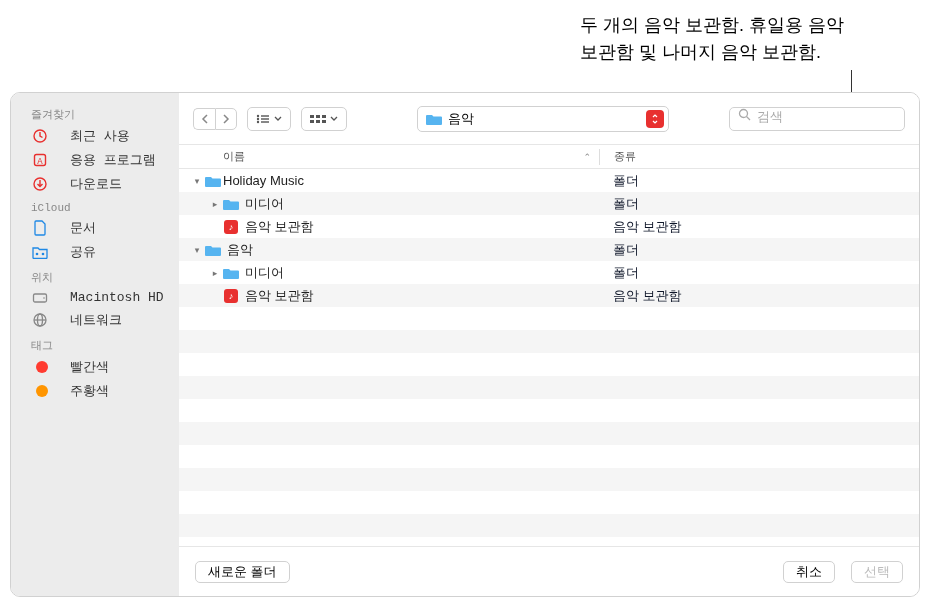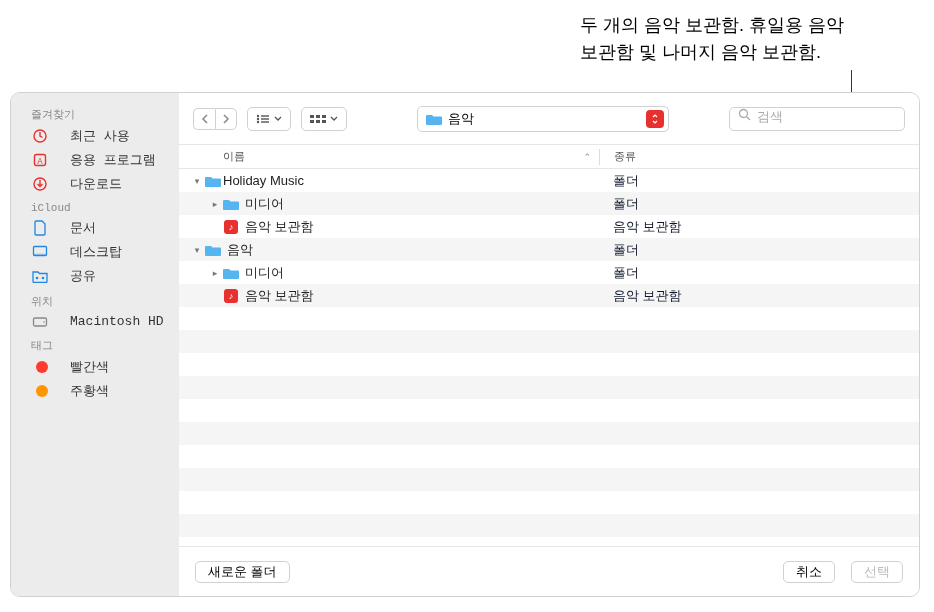--- a/index.html
+++ b/index.html
@@ -237,45 +237,46 @@
         <span class="icon">
           <svg width="14" height="16" viewBox="0 0 14 16">
             <path d="M3 1 h6 l3 3 v10 a1 1 0 0 1 -1 1 H3 a1 1 0 0 1 -1 -1 V2 a1 1 0 0 1 1 -1 z" stroke="#1e88e5" stroke-width="1.3" fill="none"></path>
           </svg>
         </span>
         <span>문서</span>
       </div>
       <div class="sidebar-item">
         <span class="icon">
           <svg width="16" height="14" viewBox="0 0 16 14">
-            <rect x="1.5" y="1.5" width="13" height="9" rx="1" stroke="#1e88e5" stroke-width="1.3" fill="none"></rect>
-            <rect x="1.5" y="8.5" width="13" height="2" fill="#1e88e5" opacity="0.3"></rect>
-          </svg>
-        </span>
-        <span>데스크탑</span>
-      </div>
-      <div class="sidebar-item">
-        <span class="icon">
-          <svg width="16" height="14" viewBox="0 0 16 14">
             <path d="M1 3 h5 l1.5 1.5 H15 v8 a1 1 0 0 1 -1 1 H2 a1 1 0 0 1 -1 -1 z" stroke="#1e88e5" stroke-width="1.3" fill="none"></path>
             <circle cx="5" cy="9" r="1.3" fill="#1e88e5"></circle>
             <circle cx="11" cy="9" r="1.3" fill="#1e88e5"></circle>
           </svg>
         </span>
         <span>공유</span>
       </div>
       <div class="sidebar-section-header">위치</div>
       <div class="sidebar-item">
         <span class="icon">
           <svg width="16" height="12" viewBox="0 0 16 12">
             <rect x="1.5" y="2" width="13" height="8" rx="1.5" stroke="#888" stroke-width="1.3" fill="none"></rect>
             <circle cx="12" cy="6" r="0.8" fill="#888"></circle>
           </svg>
         </span>
         <span>Macintosh HD</span>
+      </div>
+      <div class="sidebar-item">
+        <span class="icon">
+          <svg width="16" height="16" viewBox="0 0 16 16">
+            <circle cx="8" cy="8" r="6" stroke="#888" stroke-width="1.3" fill="none"></circle>
+            <ellipse cx="8" cy="8" rx="2.5" ry="6" stroke="#888" stroke-width="1.3" fill="none"></ellipse>
+            <line x1="2" y1="8" x2="14" y2="8" stroke="#888" stroke-width="1.3"></line>
+          </svg>
+        </span>
+        <span>네트워크</span>
       </div>
       <div class="sidebar-section-header">태그</div>
       <div class="sidebar-item">
         <span class="icon">
           <span class="tag-dot" style="background: rgb(255, 59, 48);"></span>
         </span>
         <span>빨간색</span>
       </div>
       <div class="sidebar-item">
         <span class="icon">

